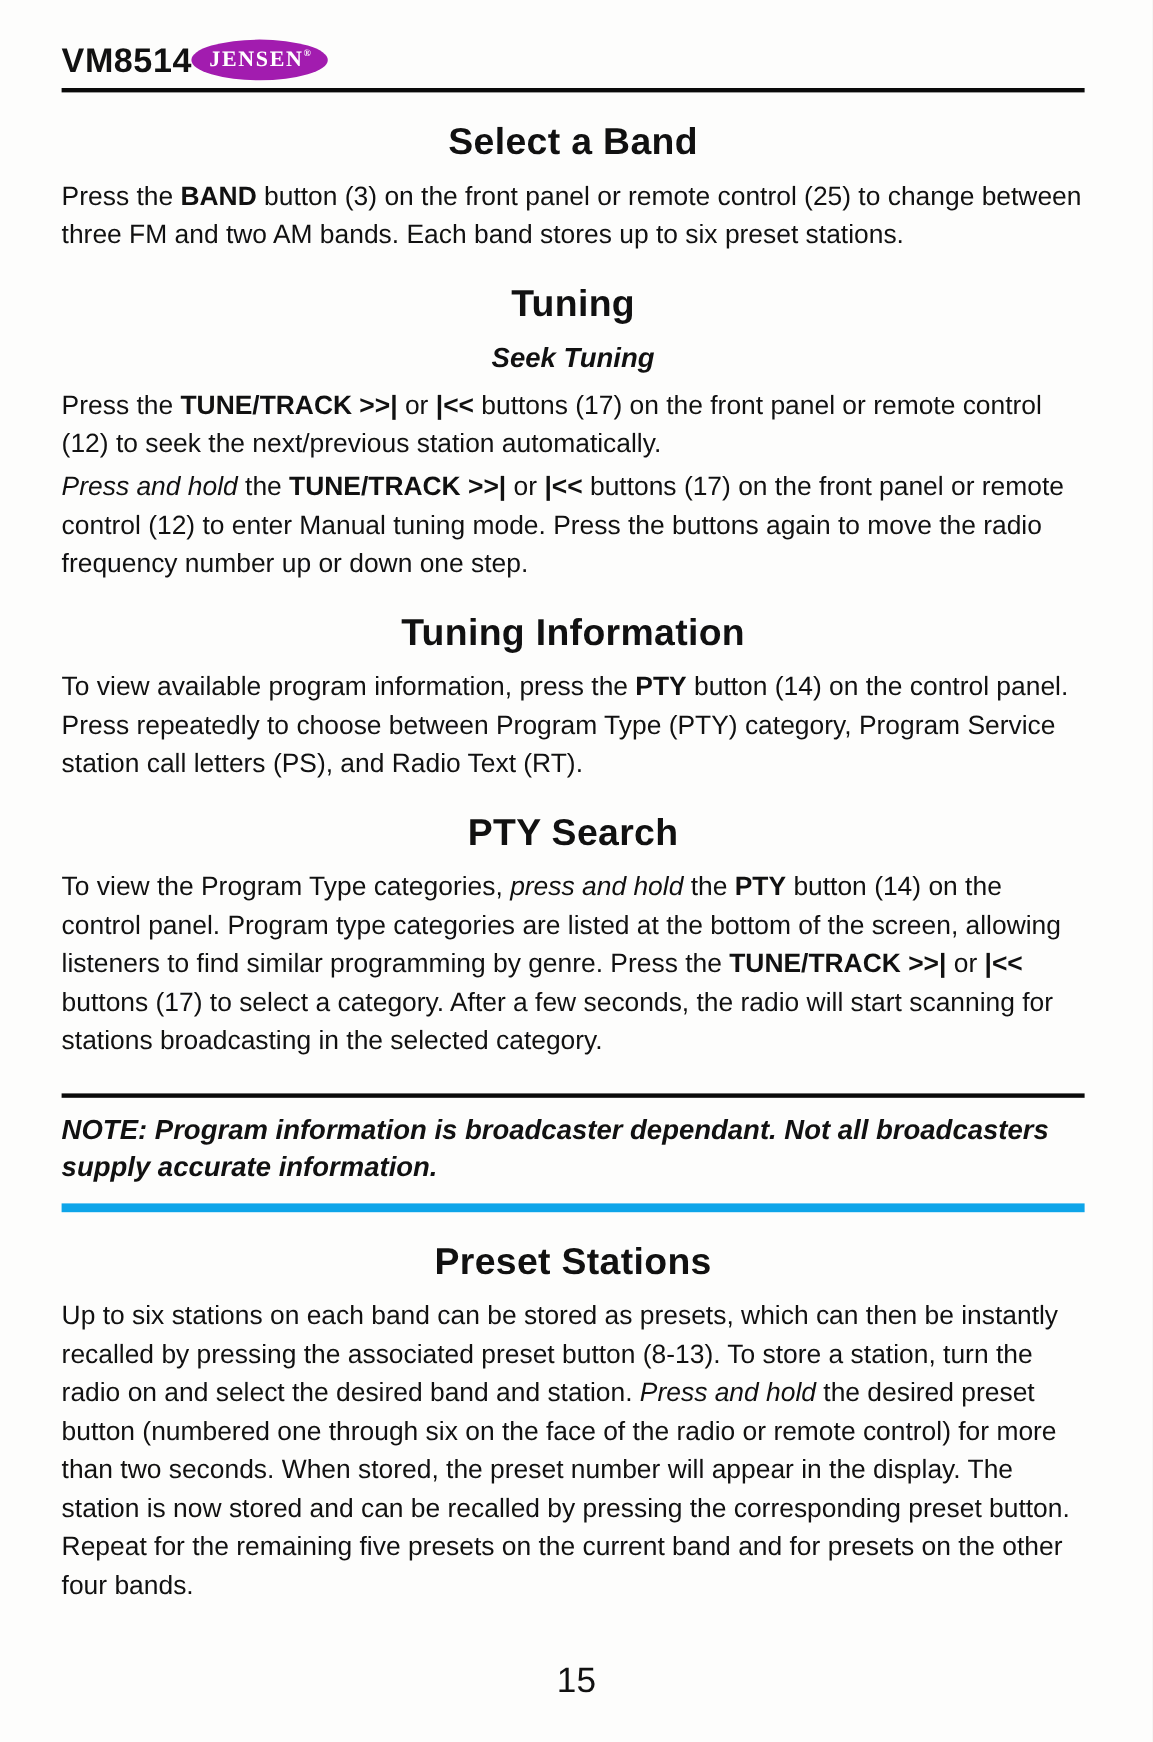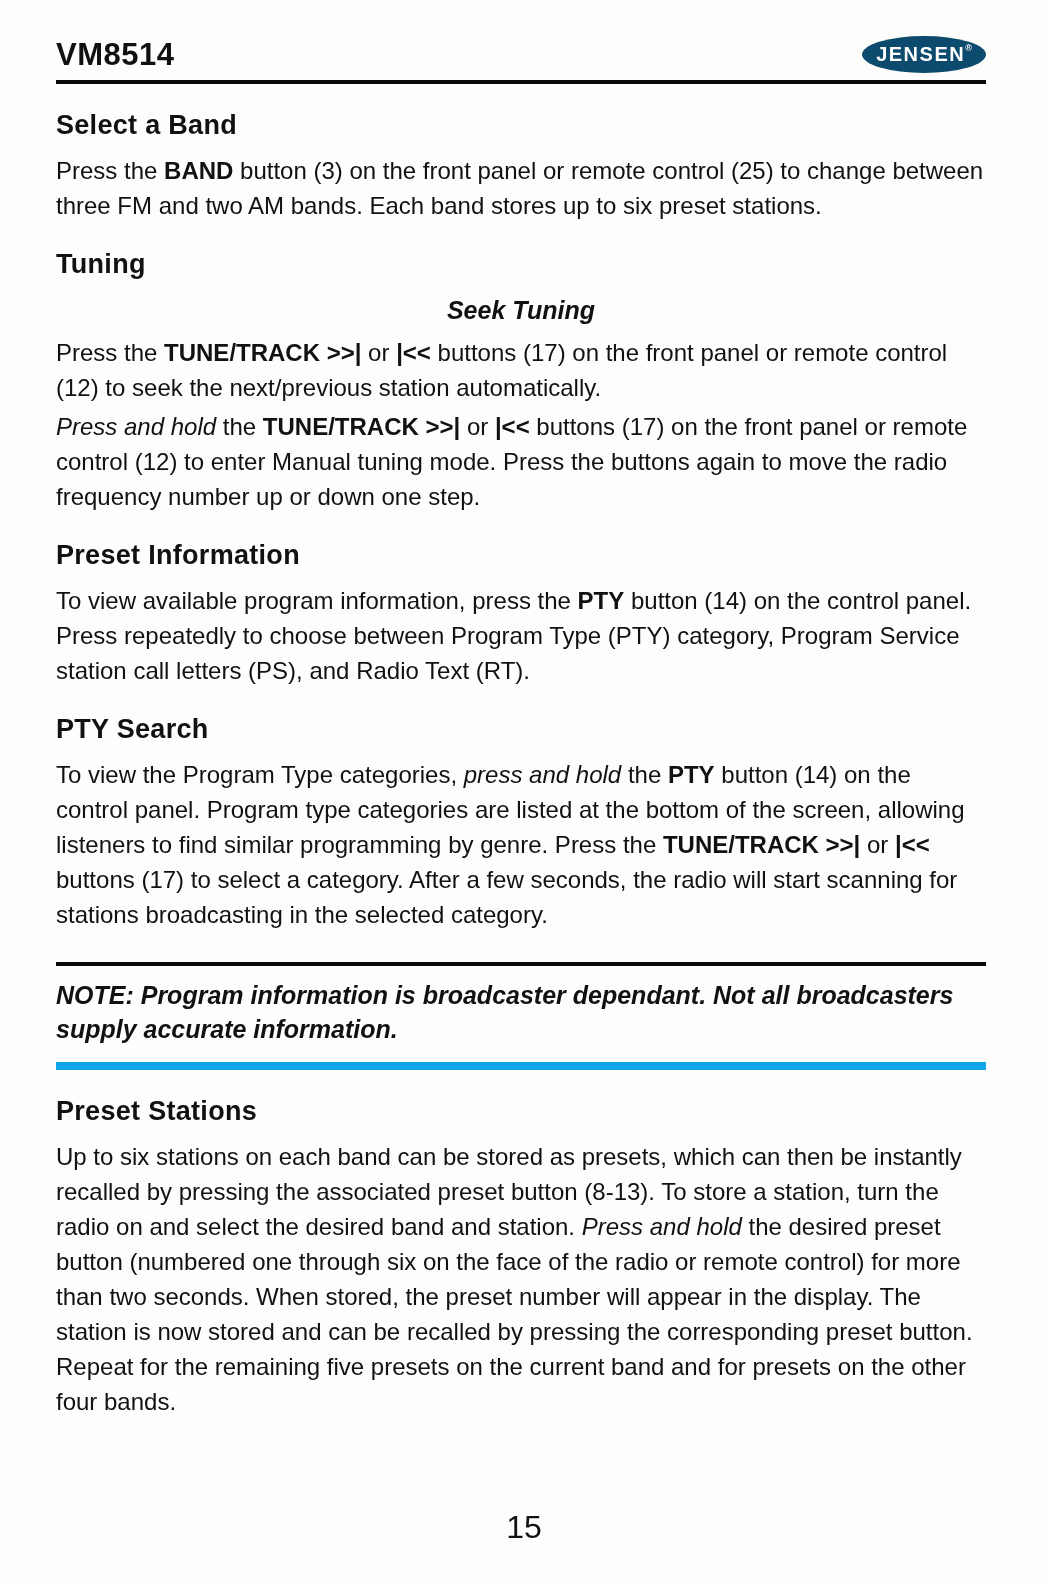--- a/index.html
+++ b/index.html
@@ -10,58 +10,58 @@
     height: 1584px;
     margin: 0 auto;
     background: #fdfdfc;
     color: #111;
     font-family: "Liberation Sans", sans-serif;
     padding: 36px 62px 0 56px;
     overflow: hidden;
   }
   .page-header {
     display: flex;
-    justify-content: space-between;
     align-items: center;
   }
   .model {
     font-size: 31px;
     font-weight: bold;
     letter-spacing: 0.5px;
   }
   .brand-badge {
-    background: #0c4a6e;
+    background: #a21caf;
     color: #fff;
     width: 124px;
     height: 37px;
     border-radius: 50%;
     display: flex;
     align-items: center;
     justify-content: center;
-    font-family: Liberation Sans, sans-serif;
+    font-family: Liberation Serif, serif;
     font-weight: bold;
     font-size: 20px;
     letter-spacing: 1.5px;
   }
   .brand-reg {
     font-size: 9px;
     letter-spacing: 0;
     align-self: flex-start;
     margin-top: 7px;
   }
   .header-rule {
     border: none;
     border-top: 4px solid #0a0a0a;
     margin: 7px 0 0 0;
   }
   h2 {
-    font-size: 27px;
+    font-size: 34px;
     font-weight: bold;
     margin: 26px 0 12px 0;
     letter-spacing: 0.3px;
+    text-align: center;
   }
   h3 {
     font-size: 25px;
     font-weight: bold;
     font-style: italic;
     margin: 16px 0 10px 0;
     text-align: center;
   }
   p.body {
     font-size: 24px;
@@ -112,21 +112,21 @@
   </section>
 
   <section>
     <h2>Tuning</h2>
     <h3>Seek Tuning</h3>
     <p class="body"><span>Press the </span><span class="seg-b">TUNE/TRACK &gt;&gt;|</span><span> or </span><span class="seg-b">|&lt;&lt;</span><span> buttons (17) on the front panel or remote control (12) to seek the next/previous station automatically.</span></p>
     <p class="body"><span class="seg-i">Press and hold</span><span> the </span><span class="seg-b">TUNE/TRACK &gt;&gt;|</span><span> or </span><span class="seg-b">|&lt;&lt;</span><span> buttons (17) on the front panel or remote control (12) to enter Manual tuning mode. Press the buttons again to move the radio frequency number up or down one step.</span></p>
   </section>
 
   <section>
-    <h2>Preset Information</h2>
+    <h2>Tuning Information</h2>
     <p class="body"><span>To view available program information, press the </span><span class="seg-b">PTY</span><span> button (14) on the control panel. Press repeatedly to choose between Program Type (PTY) category, Program Service station call letters (PS), and Radio Text (RT).</span></p>
   </section>
 
   <section>
     <h2>PTY Search</h2>
     <p class="body"><span>To view the Program Type categories, </span><span class="seg-i">press and hold</span><span> the </span><span class="seg-b">PTY</span><span> button (14) on the control panel. Program type categories are listed at the bottom of the screen, allowing listeners to find similar programming by genre. Press the </span><span class="seg-b">TUNE/TRACK &gt;&gt;|</span><span> or </span><span class="seg-b">|&lt;&lt;</span><span> buttons (17) to select a category. After a few seconds, the radio will start scanning for stations broadcasting in the selected category.</span></p>
   </section>
 
   <div class="note-block">
     <p class="body"><span class="seg-b seg-i">NOTE: Program information is broadcaster dependant. Not all broadcasters supply accurate information.</span></p>

